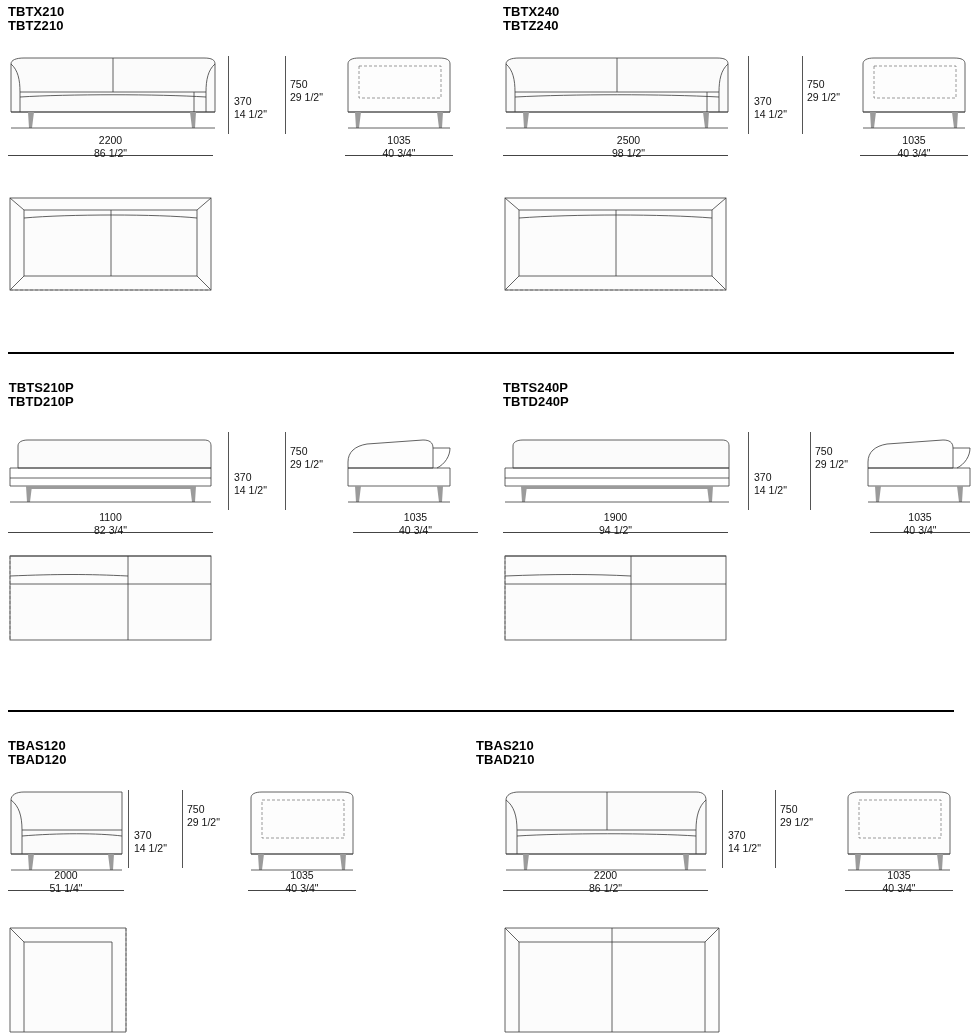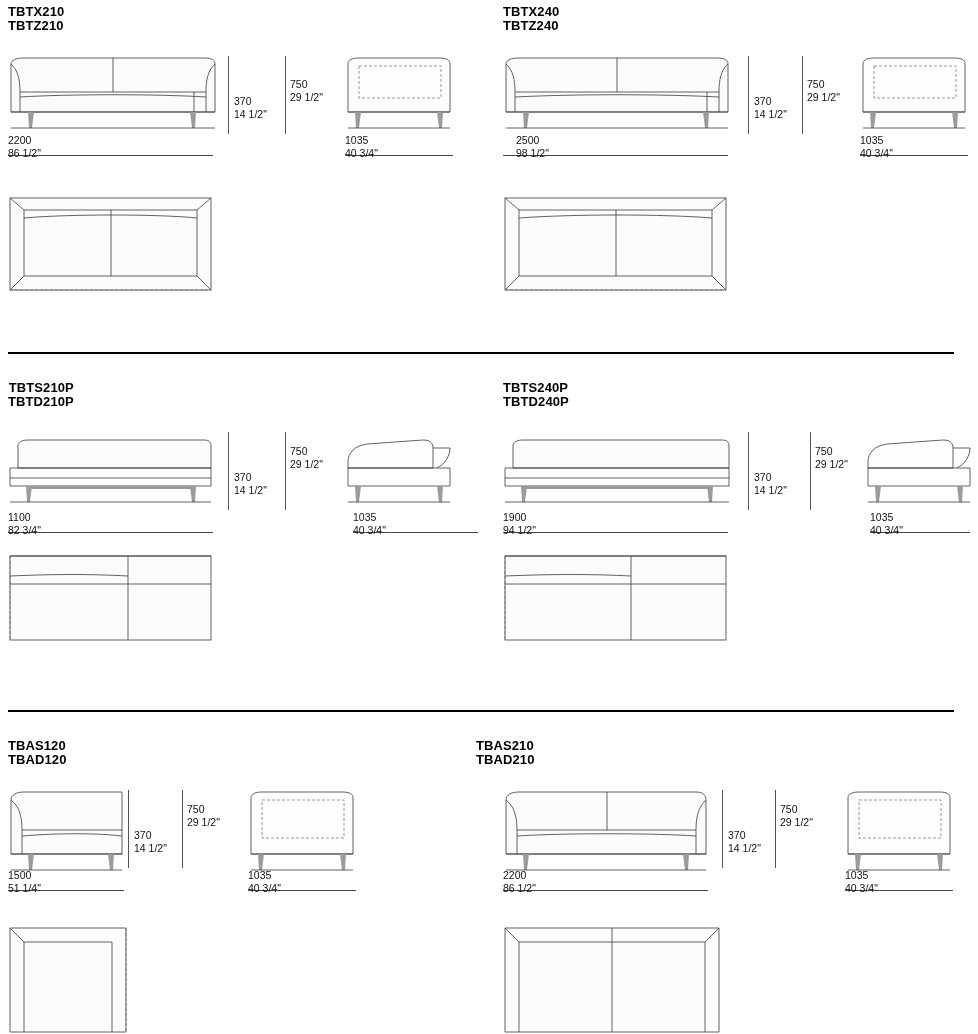--- a/index.html
+++ b/index.html
@@ -41,21 +41,21 @@
     letter-spacing: 0.1px;
     white-space: nowrap;
   }
   .dimlabel {
     position: absolute;
     font-size: 10.5px;
     line-height: 12.5px;
     white-space: nowrap;
     color: #111;
   }
-  .dimlabel.center { text-align: left; }
+  .dimlabel.center { text-align: center; }
   .vline {
     position: absolute;
     width: 1px;
     background: #555;
   }
   .baseline {
     position: absolute;
     height: 1px;
     background: #444;
   }
@@ -451,21 +451,21 @@
         <span>14 1/2"</span>
       </div>
       <div class="vline" style="left:182px; top:76px; height:78px;"></div>
       <div class="dimlabel" style="left:187px; top:89px;">
         <span>750</span><br>
         <span>29 1/2"</span>
       </div>
 
       <div class="baseline" style="left:8px; top:176px; width:116px;"></div>
       <div class="dimlabel center" style="left:8px; top:155px; width:116px;">
-        <span>1500</span><br>
+        <span>2000</span><br>
         <span>51 1/4"</span>
       </div>
 
       <div class="draw" style="left:248px; top:72px;">
         <svg width="108" height="90" viewBox="0 0 108 90">
           <g fill="none" stroke="#3a3a3a" stroke-width="0.8">
             <path d="M3 12 C3 8, 7 6, 14 6 L94 6 C102 6, 105 8, 105 12 L105 68 L3 68 Z" fill="#fdfdfd"></path>
             <path d="M3 68 L105 68"></path>
           </g>
           <g fill="none" stroke="#6f6f6f" stroke-width="0.7" stroke-dasharray="3 2">

